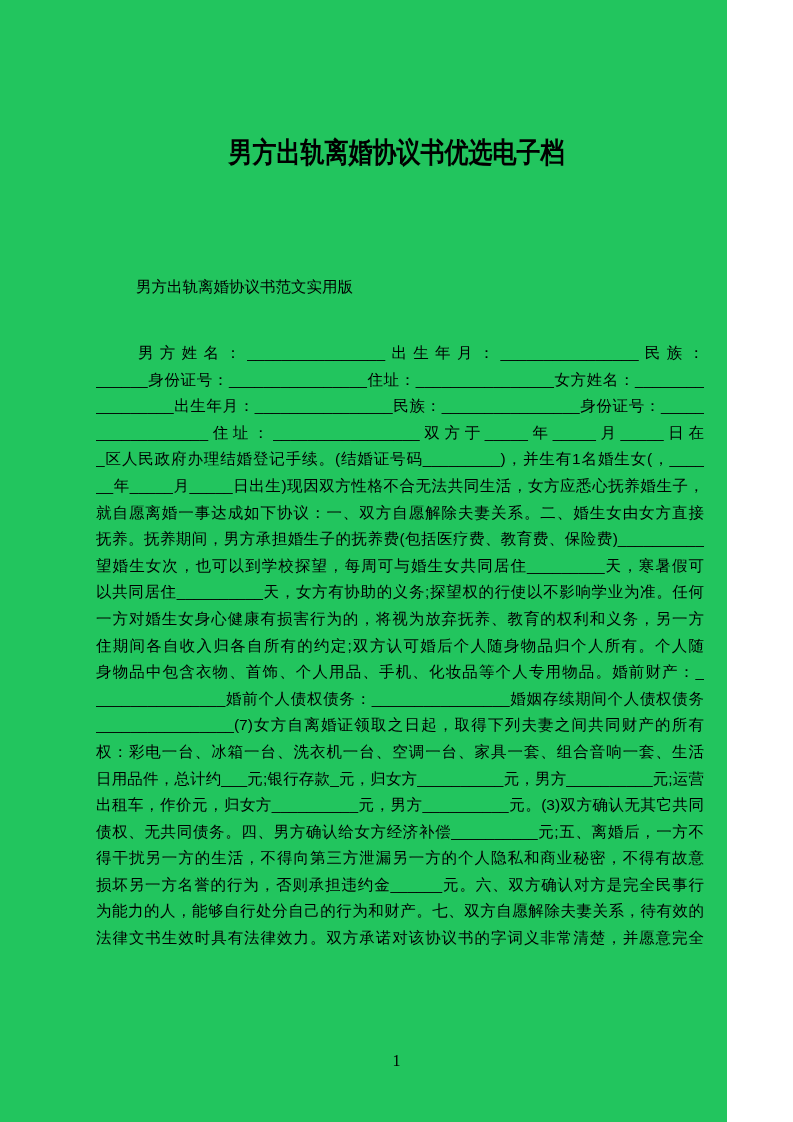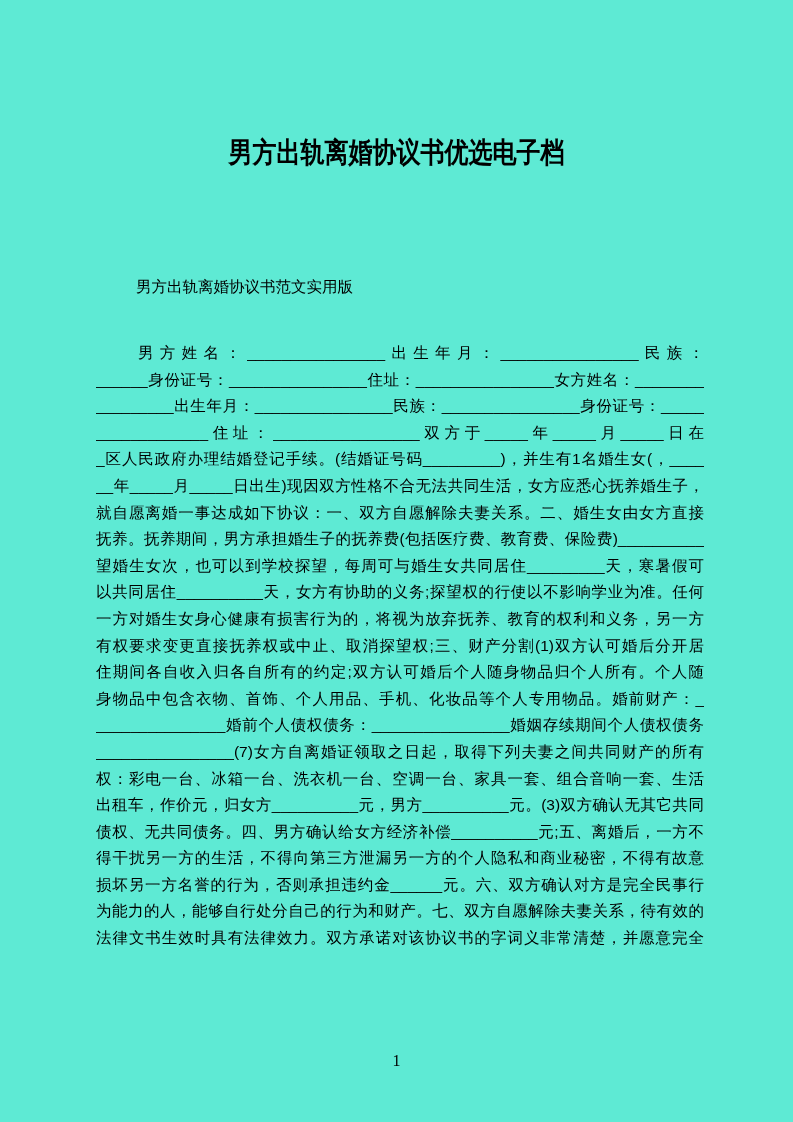--- a/index.html
+++ b/index.html
@@ -2,23 +2,23 @@
 <html><head>
 <meta charset="utf-8">
 <style>
   html, body {
     margin: 0;
     padding: 0;
     background: #ffffff;
   }
   .page {
     position: relative;
-    width: 793px;
+    width: 727px;
     height: 1122px;
-    background: #5eead4;
+    background: #22c55e;
     color: #000000;
     font-family: "Liberation Sans", sans-serif;
     overflow: hidden;
   }
   .doc-title {
     position: absolute;
     top: 133px;
     left: 0;
     width: 793px;
     margin: 0;
@@ -82,26 +82,26 @@
     <div class="body-line">______身份证号：________________住址：________________女方姓名：________</div>
     <div class="body-line">_________出生年月：________________民族：________________身份证号：_____</div>
     <div class="body-line">_____________住址：_________________双方于_____年_____月_____日在__________</div>
     <div class="body-line">_区人民政府办理结婚登记手续。(结婚证号码_________)，并生有1名婚生女(，____</div>
     <div class="body-line">__年_____月_____日出生)现因双方性格不合无法共同生活，女方应悉心抚养婚生子，</div>
     <div class="body-line">就自愿离婚一事达成如下协议：一、双方自愿解除夫妻关系。二、婚生女由女方直接</div>
     <div class="body-line">抚养。抚养期间，男方承担婚生子的抚养费(包括医疗费、教育费、保险费)__________</div>
     <div class="body-line">望婚生女次，也可以到学校探望，每周可与婚生女共同居住_________天，寒暑假可</div>
     <div class="body-line">以共同居住__________天，女方有协助的义务;探望权的行使以不影响学业为准。任何</div>
     <div class="body-line">一方对婚生女身心健康有损害行为的，将视为放弃抚养、教育的权利和义务，另一方</div>
-    <div class="body-line">有权要求变更直接抚养权或中止、取消探望权;三、财产分割(1)双方认可婚后分开居</div>
     <div class="body-line">住期间各自收入归各自所有的约定;双方认可婚后个人随身物品归个人所有。个人随</div>
     <div class="body-line">身物品中包含衣物、首饰、个人用品、手机、化妆品等个人专用物品。婚前财产：_</div>
     <div class="body-line">_______________婚前个人债权债务：________________婚姻存续期间个人债权债务</div>
     <div class="body-line">________________(7)女方自离婚证领取之日起，取得下列夫妻之间共同财产的所有</div>
     <div class="body-line">权：彩电一台、冰箱一台、洗衣机一台、空调一台、家具一套、组合音响一套、生活</div>
+    <div class="body-line">日用品件，总计约___元;银行存款_元，归女方__________元，男方__________元;运营</div>
     <div class="body-line">出租车，作价元，归女方__________元，男方__________元。(3)双方确认无其它共同</div>
     <div class="body-line">债权、无共同债务。四、男方确认给女方经济补偿__________元;五、离婚后，一方不</div>
     <div class="body-line">得干扰另一方的生活，不得向第三方泄漏另一方的个人隐私和商业秘密，不得有故意</div>
     <div class="body-line">损坏另一方名誉的行为，否则承担违约金______元。六、双方确认对方是完全民事行</div>
     <div class="body-line">为能力的人，能够自行处分自己的行为和财产。七、双方自愿解除夫妻关系，待有效的</div>
     <div class="body-line">法律文书生效时具有法律效力。双方承诺对该协议书的字词义非常清楚，并愿意完全</div>
   </div>
 
   <div class="page-footer">1</div>
 

